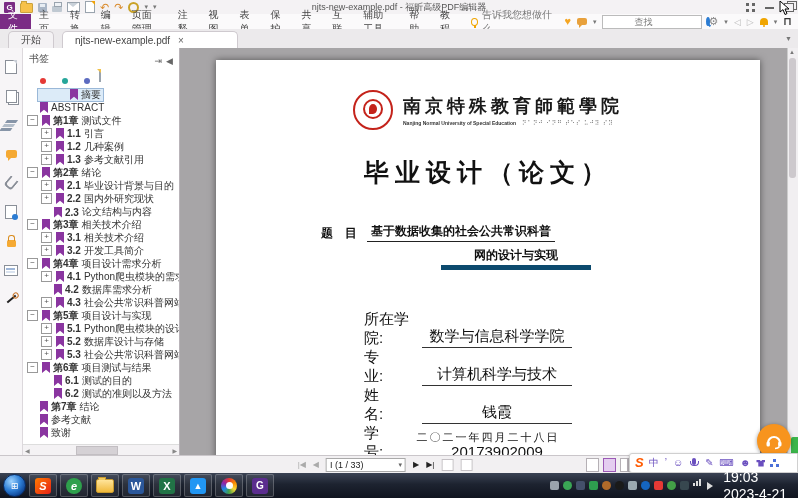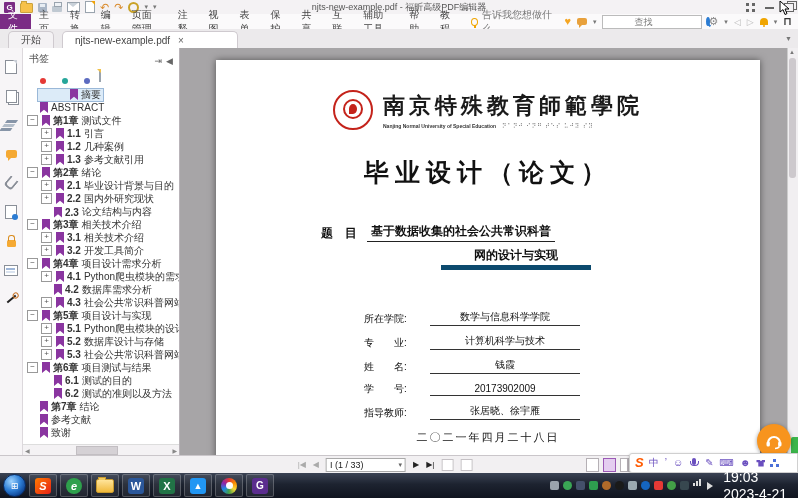--- a/index.html
+++ b/index.html
@@ -106,32 +106,32 @@
              justify-content:space-between;padding:0 2px;color:#888;font-size:6px;}
   .hthumb{position:absolute;left:34%;width:40px;height:7px;background:#d5d1d5;border:1px solid #c2bec2;}
   
   .docarea{flex:1;position:relative;background:#a7a5a7;overflow:hidden;}
   .page{position:absolute;left:36px;top:12px;width:544px;height:440px;background:#fff;
         box-shadow:0 0 7px rgba(0,0,0,.5);}
   .uni-header{position:absolute;top:30px;left:0;right:0;display:flex;justify-content:center;align-items:center;gap:10px;}
   .uni-logo{width:36px;height:36px;border:2px solid #c4231b;border-radius:50%;position:relative;background:#fff;flex:none;}
   .uni-logo::before{content:"";position:absolute;left:8px;top:7px;width:16px;height:16px;border:2px solid #c4231b;border-radius:50%;}
   .uni-logo::after{content:"";position:absolute;left:14px;top:12px;width:8px;height:10px;background:#c4231b;border-radius:50% 50% 50% 0;}
-  .uni-cn{font-family:"DejaVu Serif","Liberation Serif",serif;font-weight:bold;font-size:22px;letter-spacing:4px;color:#1a1a1a;}
+  .uni-cn{font-family:"DejaVu Serif","Liberation Serif",serif;font-weight:bold;font-size:18px;letter-spacing:4px;color:#1a1a1a;}
   .uni-sub{display:flex;gap:6px;align-items:center;margin-top:1px;}
   .uni-en{font-size:5px;color:#333;font-weight:bold;}
   .uni-braille{font-size:6px;color:#555;letter-spacing:1px;}
   .main-title{position:absolute;top:96px;left:0;right:0;text-align:center;font-size:25px;font-weight:bold;
               letter-spacing:6px;color:#111;font-family:"DejaVu Sans","Liberation Sans",sans-serif;}
   .topic{position:absolute;top:163px;left:105px;font-size:12px;font-weight:bold;color:#111;}
   .topic-line1{display:flex;align-items:flex-end;gap:10px;}
   .topic-val{border-bottom:1px solid #222;padding:0 4px 1px;}
   .topic-line2{border-bottom:5px solid #0c4a6e;margin:5px 0 0 120px;width:150px;text-align:center;padding-bottom:1px;}
   .fields{position:absolute;top:250px;left:148px;}
-  .frow{display:flex;align-items:flex-end;margin-bottom:8px;font-size:10px;color:#111;gap:8px;}
+  .frow{display:flex;align-items:flex-end;margin-bottom:0;font-size:15px;color:#111;}
   .flabel{width:58px;}
   .fvalue{width:150px;text-align:center;border-bottom:1px solid #333;padding-bottom:1px;}
   .pdate{position:absolute;top:370px;left:0;right:0;text-align:center;font-size:11px;letter-spacing:2px;color:#111;}
   .vscroll{position:absolute;right:0;top:0;width:10px;bottom:0;background:#f1eff1;border-left:1px solid #ccc;}
   .vscroll .up{position:absolute;top:1px;left:1px;color:#777;font-size:6px;}
   .vthumb{position:absolute;top:10px;left:1px;width:7px;height:120px;background:#cdc9cd;border-radius:3px;}
   
   .statusbar{position:absolute;left:0;bottom:25px;right:0;height:17px;background:#f2f0f2;border-top:1px solid #cac6ca;}
   .nav-center{position:absolute;left:50%;top:0;height:100%;transform:translateX(-58%);display:flex;align-items:center;gap:7px;color:#444;}
   .nav-btn{font-size:8px;color:#555;}

